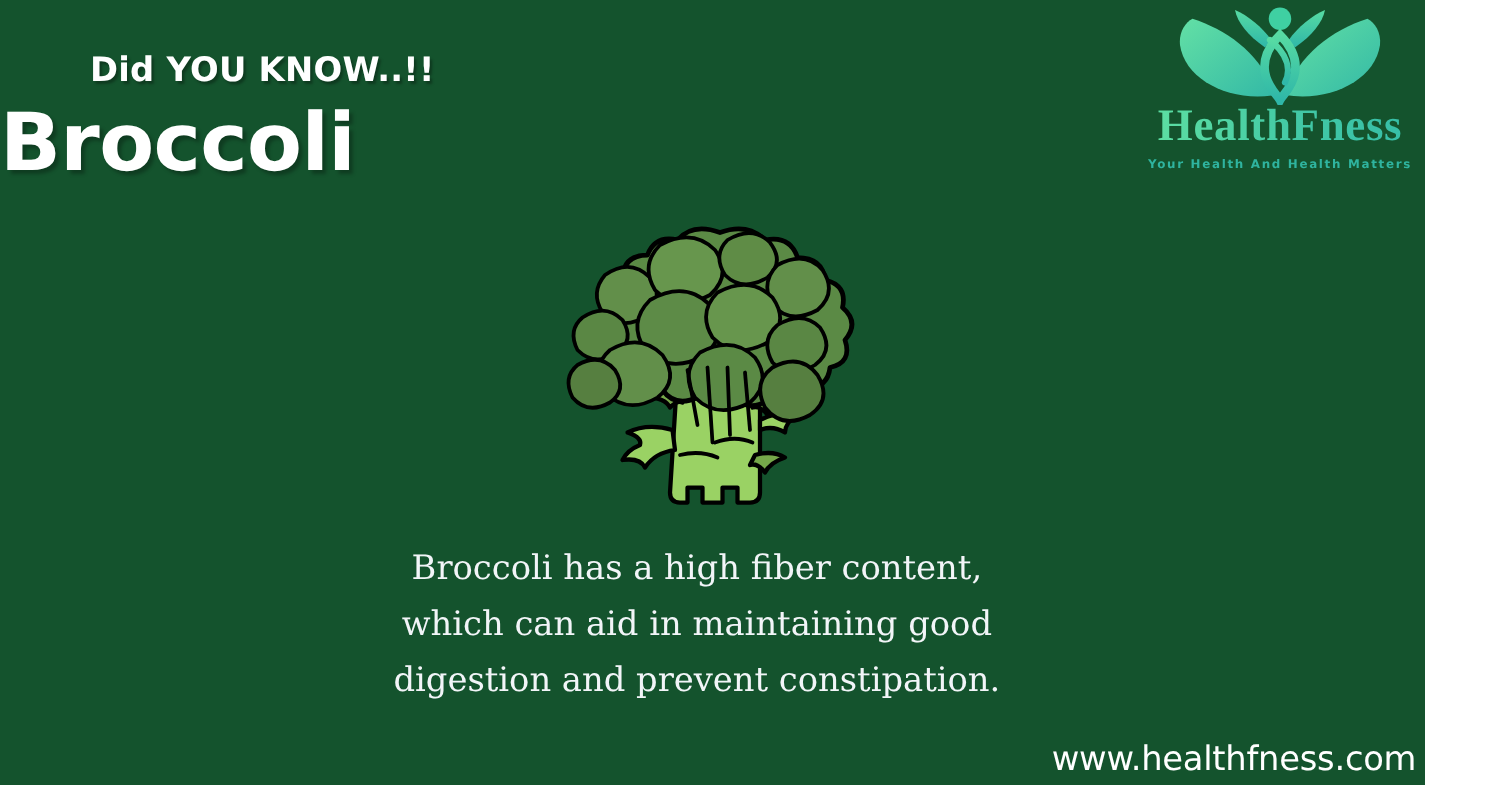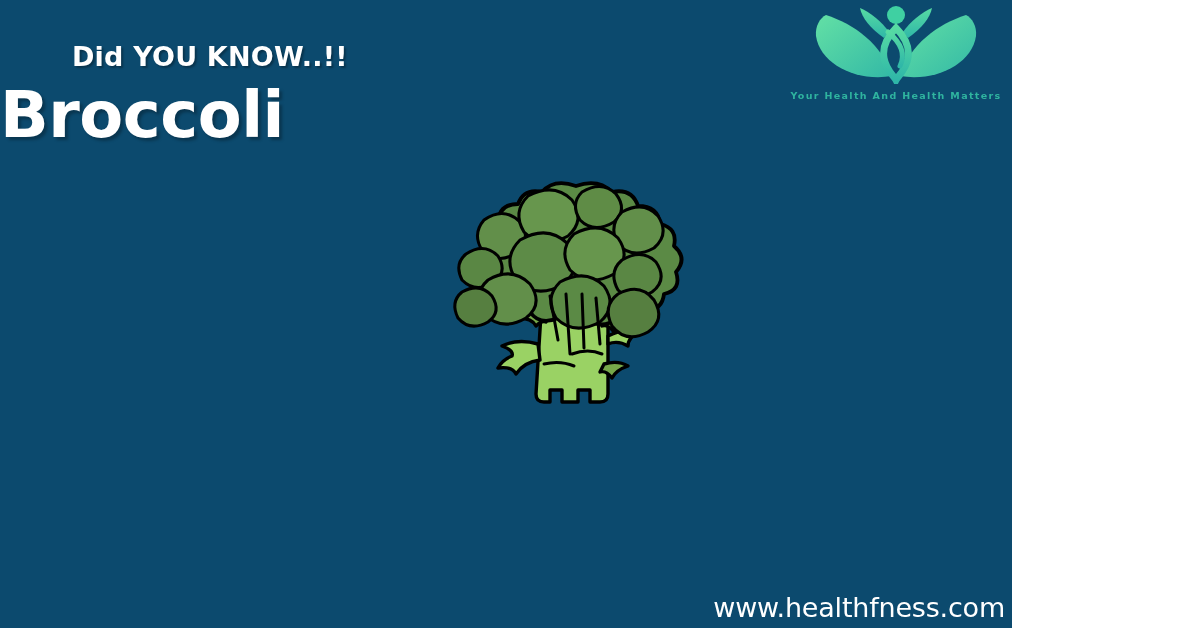--- a/index.html
+++ b/index.html
@@ -7,23 +7,23 @@
     padding: 0;
   }
   body {
     width: 1200px;
     height: 628px;
     overflow: hidden;
     font-family: "Liberation Sans", sans-serif;
   }
   #poster {
     position: relative;
-    width: 1012px;
+    width: 1140px;
     height: 628px;
-    background: #0c4a6e;
+    background: #14532d;
     overflow: hidden;
   }
 
   
   #did-you-know {
     position: absolute;
     left: 72px;
     top: 41px;
     font-family: "DejaVu Sans", sans-serif;
     font-size: 27px;
@@ -153,20 +153,21 @@
       <path d="M88 36 C 74 26, 66 16, 64 6 C 74 10, 86 20, 93 30 Z" fill="url(#figGrad)"></path>
 
       <path d="M112 36 C 126 26, 134 16, 136 6 C 126 10, 114 20, 107 30 Z" fill="url(#figGrad)"></path>
 
       <circle cx="100" cy="13" r="9" fill="#3fd0a2"></circle>
 
       <path d="M100 26 C 92 34, 86 44, 88 56 C 90 68, 98 74, 100 78
                C 102 74, 110 68, 112 56 C 114 44, 108 34, 100 26 Z" fill="none" stroke="url(#figGrad)" stroke-width="7" stroke-linecap="round"></path>
       <path d="M92 30 C 104 40, 110 52, 104 64" fill="none" stroke="url(#figGrad)" stroke-width="5" stroke-linecap="round"></path>
     </svg>
+    <div id="logo-wordmark">HealthFness</div>
     <div id="logo-tagline">Your Health And Health Matters</div>
   </div>
 
   <svg id="broccoli" viewBox="0 0 288 250">
     <g stroke="#000000" stroke-width="3.4" stroke-linejoin="round" stroke-linecap="round">
 
       <path d="M110 130 L104 226 Q104 234 112 234 L118 234 L118 222 L130 222 L130 234
                L146 234 L146 222 L158 222 L158 234 L168 234 Q176 234 176 226 L176 128 Z" fill="#9ad264"></path>
 
       <path d="M106 176 Q86 170 70 178 Q82 182 80 188 Q70 192 66 200 Q80 198 84 206
@@ -215,16 +216,21 @@
 
       <path d="M118 128 L126 172" fill="none" stroke-width="3"></path>
       <path d="M134 126 L138 186" fill="none" stroke-width="3"></path>
       <path d="M150 126 L152 180" fill="none" stroke-width="3"></path>
       <path d="M164 130 L168 176" fill="none" stroke-width="3"></path>
       <path d="M112 196 q 16 -4 30 2" fill="none" stroke-width="3"></path>
       <path d="M140 186 q 16 -6 30 0" fill="none" stroke-width="3"></path>
     </g>
   </svg>
 
+  <div id="fact">
+    <span class="fact-line">Broccoli has a high fiber content,</span>
+    <span class="fact-line">which can aid in maintaining good</span>
+    <span class="fact-line">digestion and prevent constipation.</span>
+  </div>
 
   <div id="site-url">www.healthfness.com</div>
 
 </div>
 
 </body></html>

